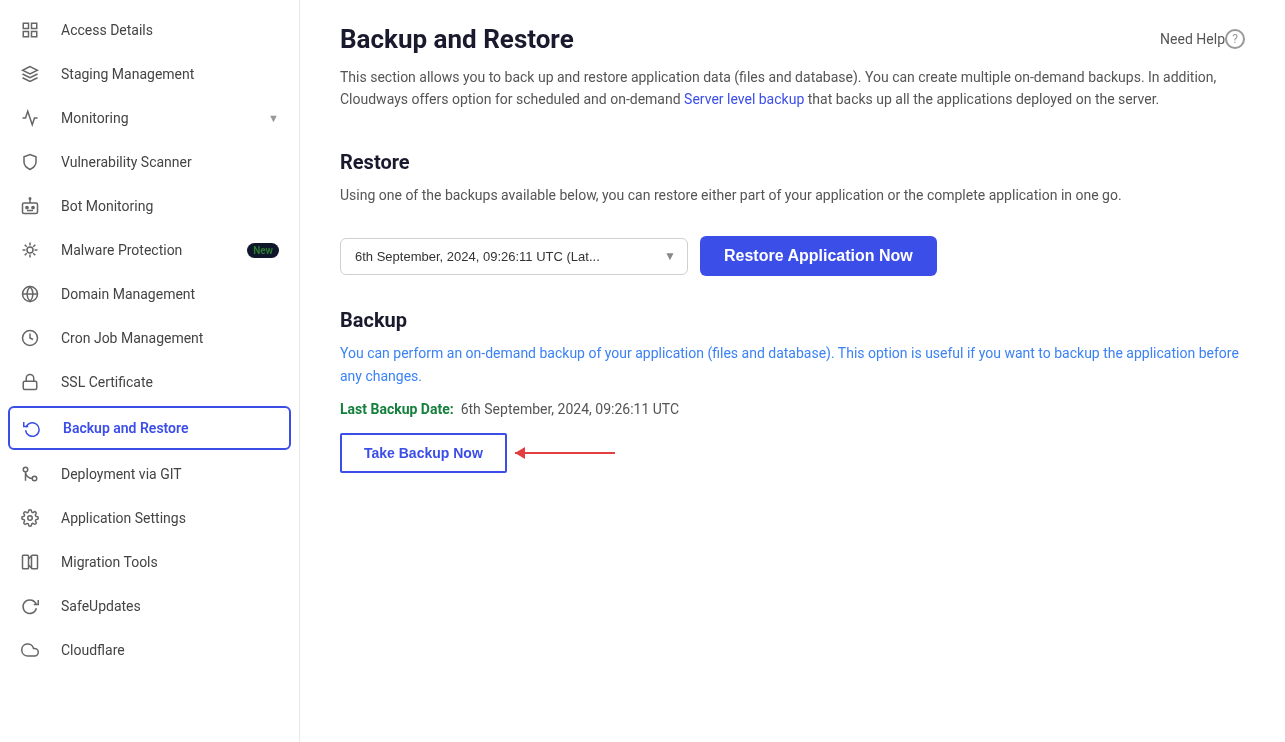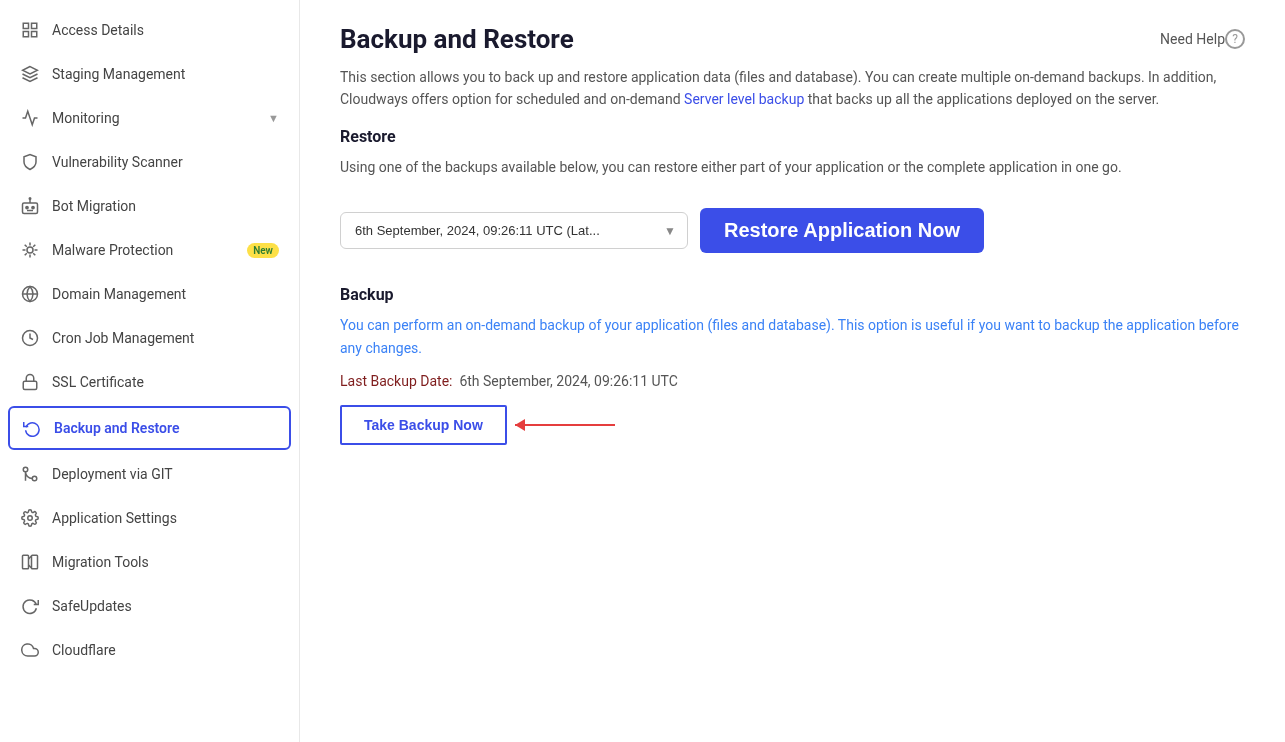--- a/index.html
+++ b/index.html
@@ -10,21 +10,21 @@
       width: 300px;
       min-width: 300px;
       background: #fff;
       border-right: 1px solid #e8e8e8;
       overflow-y: auto;
       padding: 8px 0;
     }
     .sidebar-item {
       display: flex;
       align-items: center;
-      gap: 12px;
+      gap: 21px;
       padding: 12px 20px;
       cursor: pointer;
       color: #444;
       font-size: 14px;
       position: relative;
     }
     .sidebar-item.active {
       color: #3b4ee8;
       font-weight: 600;
       border: 2px solid #3b4ee8;
@@ -37,21 +37,21 @@
       height: 20px;
       display: flex;
       align-items: center;
       justify-content: center;
       flex-shrink: 0;
       color: #666;
     }
     .sidebar-item.active .icon { color: #3b4ee8; }
     .sidebar-item .label { flex: 1; }
     .badge-new {
-      background: #fde047;
+      background: #0f172a;
       color: #2e7d32;
       font-size: 10px;
       padding: 2px 6px;
       border-radius: 10px;
       font-weight: 600;
     }
     .chevron { font-size: 11px; color: #999; }
 
     
     .main {
@@ -87,28 +87,28 @@
       display: flex;
       align-items: center;
       justify-content: center;
       font-size: 12px;
       color: #999;
     }
     .description {
       color: #555;
       line-height: 1.6;
       font-size: 14px;
-      margin-bottom: 16px;
+      margin-bottom: 39px;
     }
     .description a {
       color: #3b4ee8;
       text-decoration: none;
     }
     .section-title {
-      font-size: 16px;
+      font-size: 20px;
       font-weight: 700;
       color: #1a1a2e;
       margin-bottom: 10px;
     }
     .section-desc {
       color: #555;
       font-size: 14px;
       line-height: 1.6;
       margin-bottom: 30px;
     }
@@ -142,39 +142,39 @@
       color: #888;
       pointer-events: none;
       font-size: 12px;
     }
     .btn-restore {
       background: #3b4ee8;
       color: #fff;
       border: none;
       padding: 11px 24px;
       border-radius: 6px;
-      font-size: 20px;
+      font-size: 16px;
       font-weight: 600;
       cursor: pointer;
       white-space: nowrap;
     }
 
     .backup-section { margin-top: 8px; }
     .backup-desc {
       color: #3b82f6;
       font-size: 14px;
       line-height: 1.6;
       margin-bottom: 14px;
     }
     .last-backup {
       color: #555;
       font-size: 14px;
       margin-bottom: 16px;
     }
-    .last-backup strong { color: #7f1d1d; font-weight: 400; }
+    .last-backup strong { color: #15803d; font-weight: 700; }
 
     .take-backup-wrapper {
       position: relative;
       display: inline-block;
     }
     .btn-take-backup {
       background: #fff;
       color: #3b4ee8;
       border: 2px solid #3b4ee8;
       padding: 10px 22px;
@@ -262,21 +262,21 @@
     <span class="icon">
       <svg width="18" height="18" viewBox="0 0 24 24" fill="none" stroke="currentColor" stroke-width="2">
           <rect x="2" y="8" width="20" height="14" rx="2"></rect>
           <path d="M12 2v6"></path>
           <circle cx="12" cy="2" r="1"></circle>
           <circle cx="8" cy="14" r="1.5" fill="currentColor"></circle>
           <circle cx="16" cy="14" r="1.5" fill="currentColor"></circle>
           <path d="M8 18h8"></path>
         </svg>
     </span>
-    <span class="label">Bot Migration</span>
+    <span class="label">Bot Monitoring</span>
   </div>
 
   <div class="sidebar-item">
     <span class="icon">
       <svg width="18" height="18" viewBox="0 0 24 24" fill="none" stroke="currentColor" stroke-width="2">
           <circle cx="12" cy="12" r="4"></circle>
           <path d="M12 2v4M12 18v4M4.93 4.93l2.83 2.83M16.24 16.24l2.83 2.83M2 12h4M18 12h4M4.93 19.07l2.83-2.83M16.24 7.76l2.83-2.83"></path>
         </svg>
     </span>
     <span class="label">Malware Protection</span>

